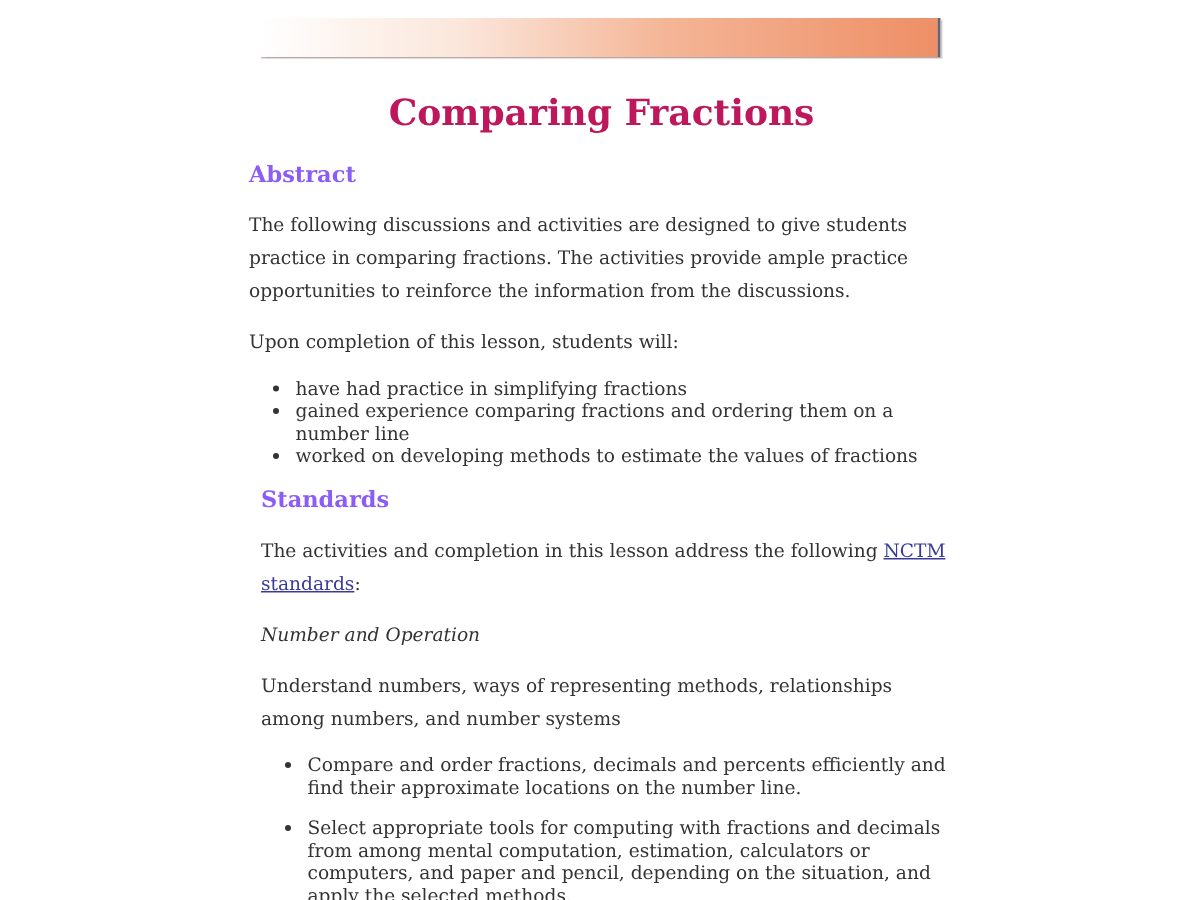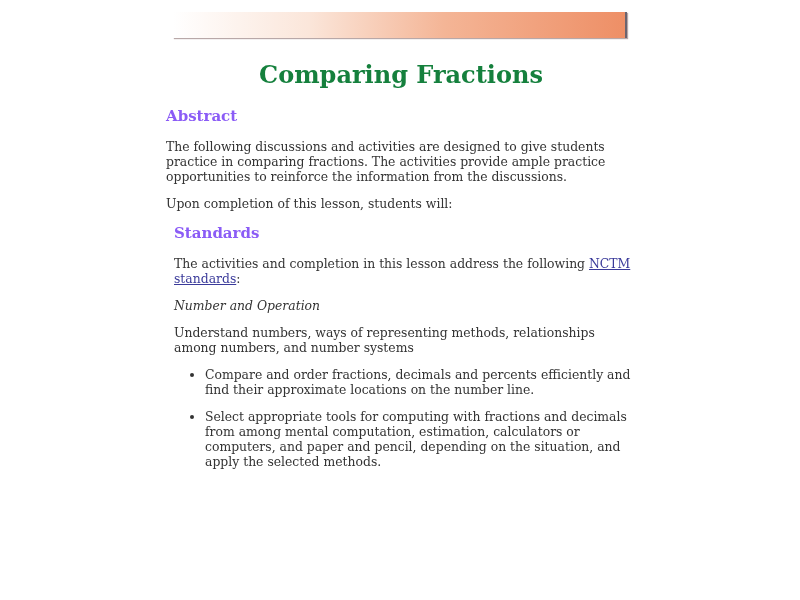--- a/index.html
+++ b/index.html
@@ -30,34 +30,34 @@
       left: 166px;
       top: 56px;
       width: 470px;
     }
     h1 {
       font-family: "DejaVu Serif", serif;
       font-size: 24px;
       font-weight: bold;
       text-align: center;
       margin: 4px 0 0 0;
-      color: #15803d;
+      color: #be185d;
       line-height: 30px;
     }
     h2 {
       font-family: "DejaVu Serif", serif;
       font-size: 15px;
       font-weight: bold;
       margin: 0;
       color: #8b5cf6;
       line-height: 20px;
     }
     p {
       font-size: 12.4px;
-      line-height: 15px;
+      line-height: 22px;
       margin: 0;
       color: #333333;
     }
     ul {
       margin: 0;
       padding-left: 31px;
       font-size: 12.4px;
       line-height: 15px;
       color: #333333;
     }
@@ -76,20 +76,25 @@
 <div class="content">
   <h1>Comparing Fractions</h1>
 
   <section style="margin-top:16px;">
     <h2>Abstract</h2>
     <p style="margin-top:13px;">The following discussions and activities are designed to give students practice in comparing fractions. The activities provide ample practice opportunities to reinforce the information from the discussions.</p>
   </section>
 
   <section style="margin-top:12px;">
     <p style="margin-top:12px;">Upon completion of this lesson, students will:</p>
+    <ul style="margin-top:12px;">
+      <li>have had practice in simplifying fractions</li>
+      <li>gained experience comparing fractions and ordering them on a number line</li>
+      <li>worked on developing methods to estimate the values of fractions</li>
+    </ul>
   </section>
 
   <section style="margin-top:12px;margin-left:8px;">
     <h2>Standards</h2>
     <p style="margin-top:13px;">
       <span>The activities and completion in this lesson address the following </span><a href="#">NCTM standards</a><span>:</span>
     </p>
     <p class="italic" style="margin-top:12px;">Number and Operation</p>
 
     <p style="margin-top:12px;">Understand numbers, ways of representing methods, relationships among numbers, and number systems</p>

